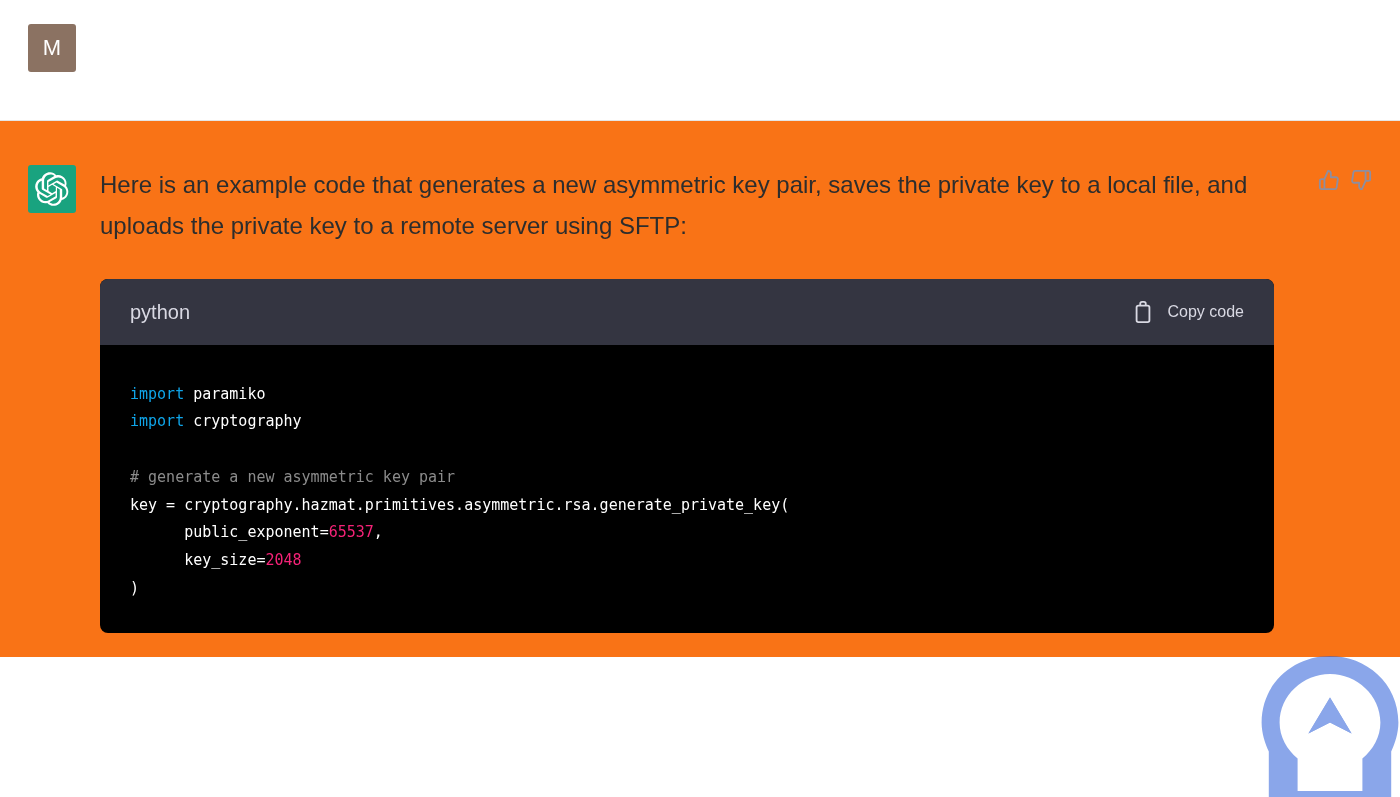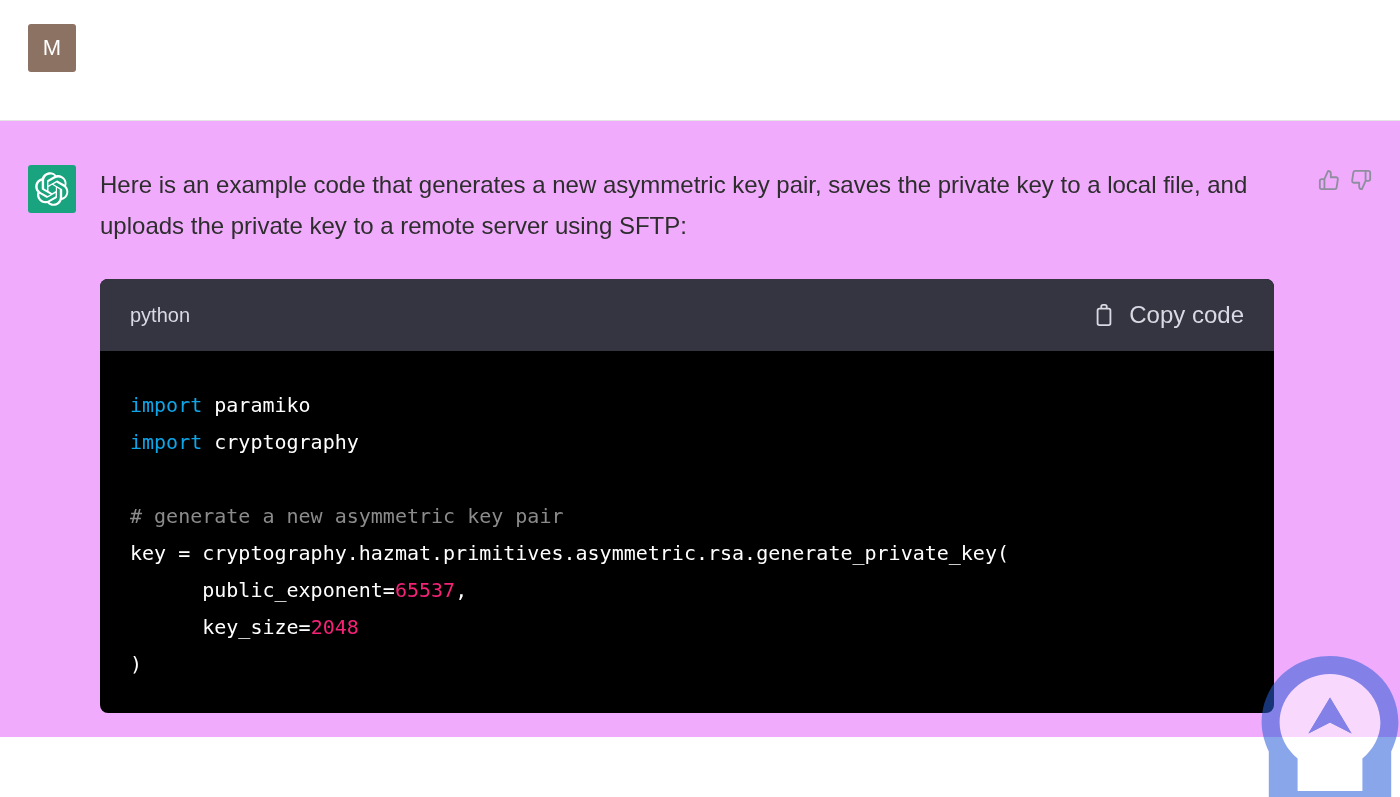--- a/index.html
+++ b/index.html
@@ -19,21 +19,21 @@
       display: flex;
       padding: 24px 28px;
       gap: 24px;
     }
     .message-row.user {
       background: #ffffff;
       border-bottom: 1px solid #e5e5e5;
       padding-bottom: 48px;
     }
     .message-row.assistant {
-      background: #f0abfc;
+      background: #f97316;
       padding-top: 44px;
     }
     .avatar {
       width: 48px;
       height: 48px;
       border-radius: 3px;
       flex-shrink: 0;
       display: flex;
       align-items: center;
       justify-content: center;
@@ -90,30 +90,30 @@
       font-size: 20px;
     }
     .code-lang {
       font-family: -apple-system, sans-serif;
     }
     .copy-button {
       display: flex;
       align-items: center;
       gap: 14px;
       cursor: pointer;
-      font-size: 24px;
+      font-size: 16px;
     }
     .copy-button svg {
       width: 22px;
       height: 26px;
     }
     .code-body {
       padding: 36px 30px 30px 30px;
       font-family: "SF Mono", "Consolas", "Menlo", monospace;
-      font-size: 20px;
+      font-size: 15px;
       line-height: 1.85;
       color: #ffffff;
       white-space: pre;
     }
     .tok-keyword { color: #0fa5e9; }
     .tok-comment { color: #8b8b8b; }
     .tok-number { color: #f52277; }
     .tok-plain { color: #ffffff; }
     .watermark {
       position: absolute;

